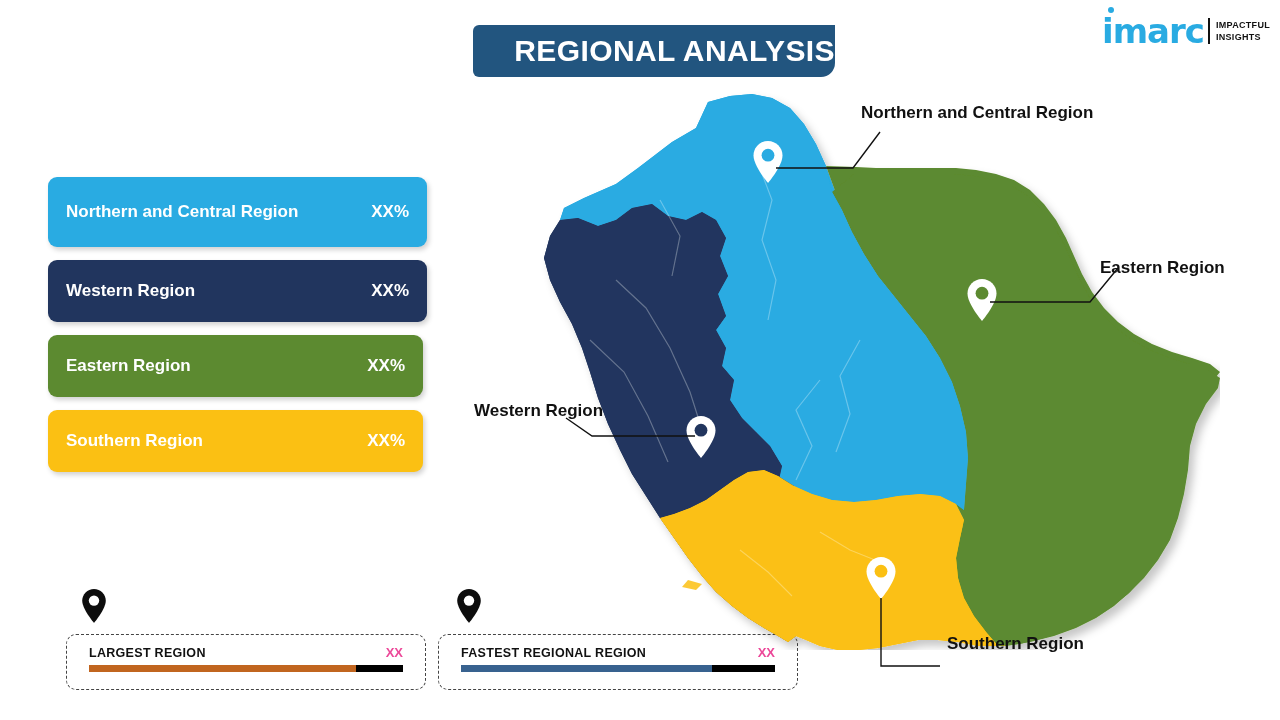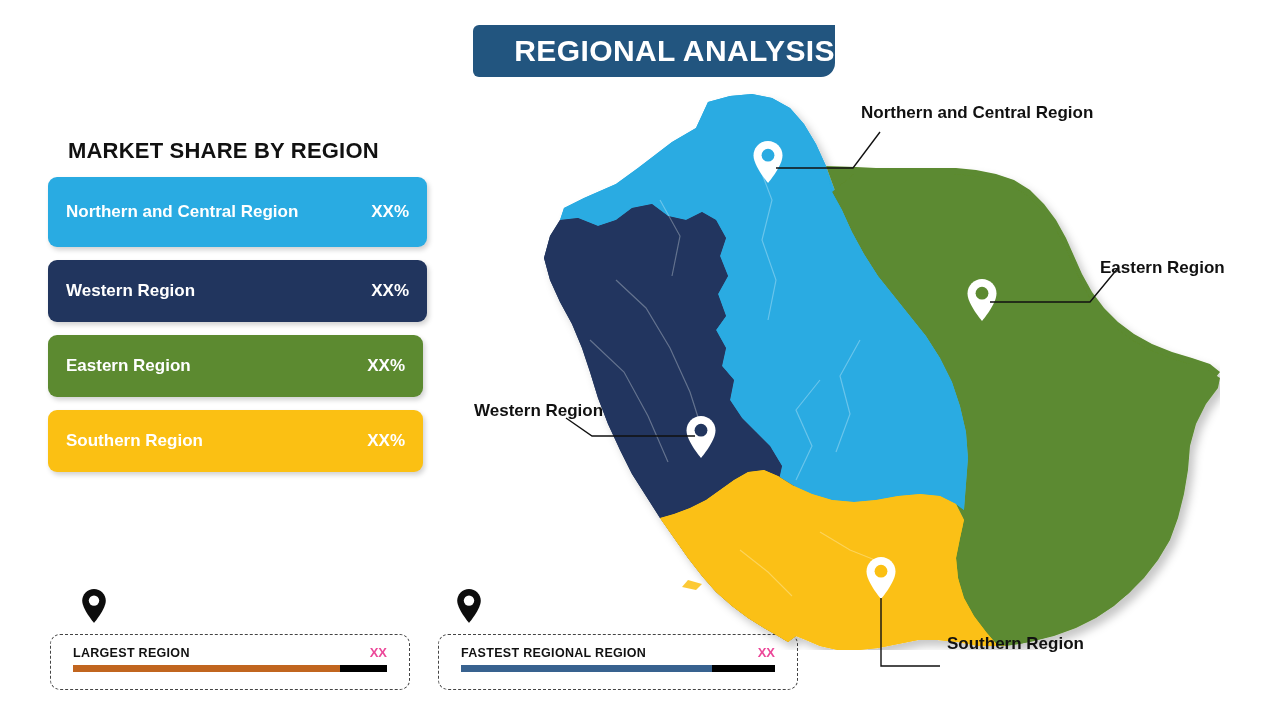--- a/index.html
+++ b/index.html
@@ -65,21 +65,21 @@
   .lr-2{ height:62px; background:#5c8a30; width:375px; }
   .lr-3{ height:62px; background:#fbc013; width:375px; }
 
   
   .statbox{
     position:absolute;
     border:1.5px dashed #444;
     border-radius:10px;
     background:#fff;
   }
-  .sb-0{ left:50px; top:634px; width:360px; height:56px; }
+  .sb-0{ left:66px; top:634px; width:360px; height:56px; }
   .sb-1{ left:438px; top:634px; width:360px; height:56px; }
   .sb-inner{ position:absolute; left:22px; right:22px; top:10px; }
   .sb-head{ display:flex; align-items:baseline; justify-content:space-between; }
   .sb-label{ font-size:12.5px; font-weight:bold; color:#111; letter-spacing:.3px; }
   .sb-val{ font-size:13px; font-weight:bold; color:#ec4899; }
   .sb-track{ margin-top:5px; height:7px; width:100%; background:#000; border-radius:0; display:flex; }
   .sb-fill{ height:7px; }
   .fill-orange{ background:#c1651f; }
   .fill-blue{ background:#38628f; }
 
@@ -105,22 +105,32 @@
 </style>
 </head>
 <body>
 
 <div id="root">
 
   <div class="title-banner">
     <span class="txt">REGIONAL ANALYSIS</span>
   </div>
 
-
-  <div class="panel-title">MARKET SHARE BY REGION</div>
+  <div class="logo">
+    <div class="logo-mark">
+      <span class="logo-dot"></span>
+      <span class="logo-word">imarc</span>
+    </div>
+    <div class="logo-div"></div>
+    <div>
+      <div class="logo-sub">IMPACTFUL</div>
+      <div class="logo-sub">INSIGHTS</div>
+    </div>
+  </div>
+
 
   <div class="legend">
     <div class="legend-row lr-0">
       <span class="lbl">Northern and Central Region</span>
       <span class="val">XX%</span>
     </div>
     <div class="legend-row lr-1">
       <span class="lbl">Western Region</span>
       <span class="val">XX%</span>
     </div>

